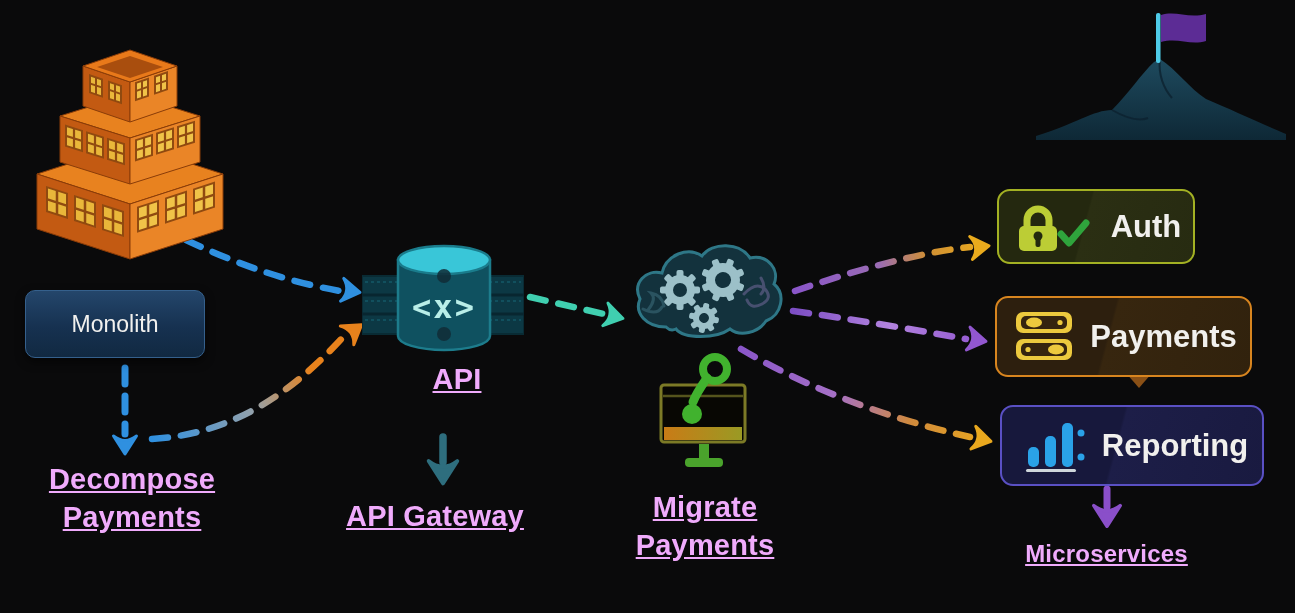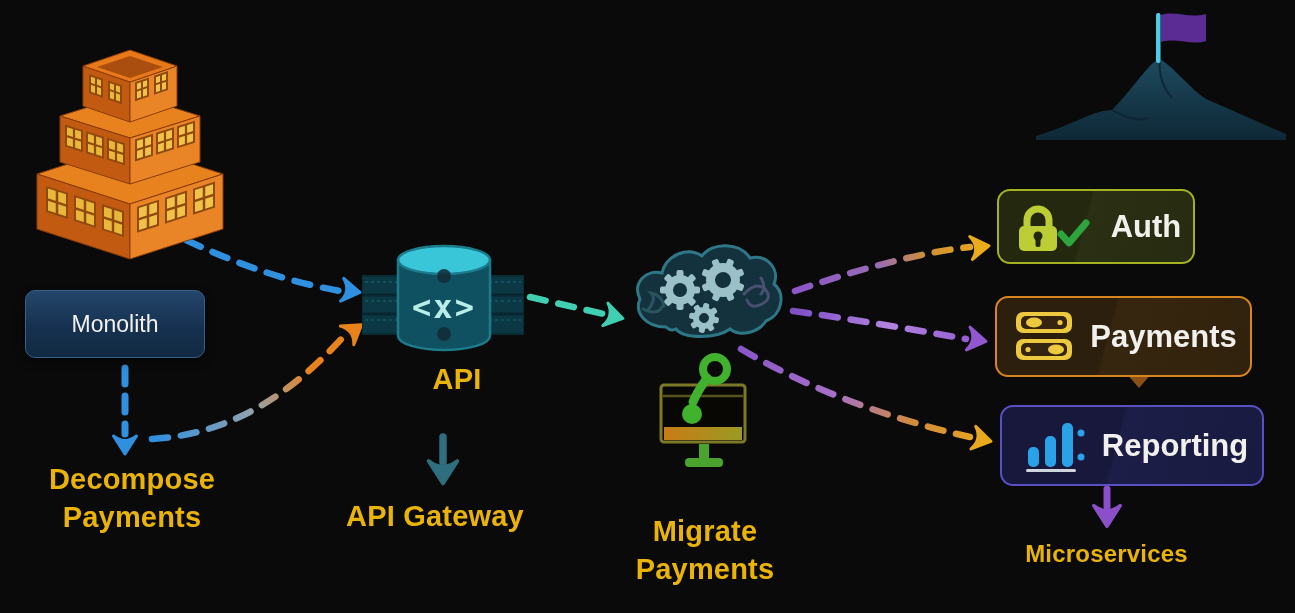--- a/index.html
+++ b/index.html
@@ -5,22 +5,23 @@
   html,body{margin:0;padding:0;background:#000;}
   .canvas{
     position:relative;width:1295px;height:613px;overflow:hidden;
     background:#0a0a0b;
     font-family:"Liberation Sans",sans-serif;
     color:#efeeea;
   }
   .abs{position:absolute;}
   .cap{
     position:absolute;text-align:center;
-    font-size:29px;font-weight:600;line-height:38px;color:#eab308;
+    font-size:29px;font-weight:600;line-height:38px;color:#f0abfc;
     letter-spacing:0.2px;
+    text-decoration:underline;
   }
   #monolith-box{
     position:absolute;left:25px;top:290px;width:178px;height:66px;
     background:linear-gradient(180deg,#24466b 0%,#163150 55%,#112941 100%);
     border:1px solid #35608c;border-radius:10px;
     display:flex;align-items:center;justify-content:center;
     font-size:23px;font-weight:500;color:#f2f1ee;
     box-shadow:0 4px 10px rgba(0,0,0,0.55);
   }
   .service-box{
@@ -249,21 +250,21 @@
     </defs>
     <rect x="12" y="75" width="78" height="13" fill="url(#strip)"></rect>
     <rect x="47" y="92" width="10" height="14" fill="#4aa32c"></rect>
     <rect x="33" y="106" width="38" height="9" rx="4" fill="#4aa32c"></rect>
 
     <circle cx="63" cy="17" r="12" fill="none" stroke="#41b22e" stroke-width="8"></circle>
     <path d="M 55,26 C 48,36 44,42 41,50" fill="none" stroke="#41b22e" stroke-width="9" stroke-linecap="round"></path>
     <circle cx="40" cy="62" r="10" fill="#41b22e"></circle>
   </svg>
 
-  <div class="cap" style="left:605px;top:488px;width:200px;margin-top:24px;">
+  <div class="cap" style="left:605px;top:488px;width:200px;">
     <div>Migrate</div>
     <div>Payments</div>
   </div>
 
   <div id="auth-box" class="service-box">
     <svg style="margin-left:12px;" width="88" height="56" viewBox="0 0 88 56">
       <path d="M 16,28 v-7 a 11,11 0 0 1 22,0 v 7" fill="none" stroke="#bccd35" stroke-width="7"></path>
       <rect x="8" y="27" width="38" height="25" rx="5" fill="#bccd35"></rect>
       <circle cx="27" cy="37" r="4.5" fill="#23290e"></circle>
       <rect x="24.5" y="39" width="5" height="9" rx="2" fill="#23290e"></rect>

